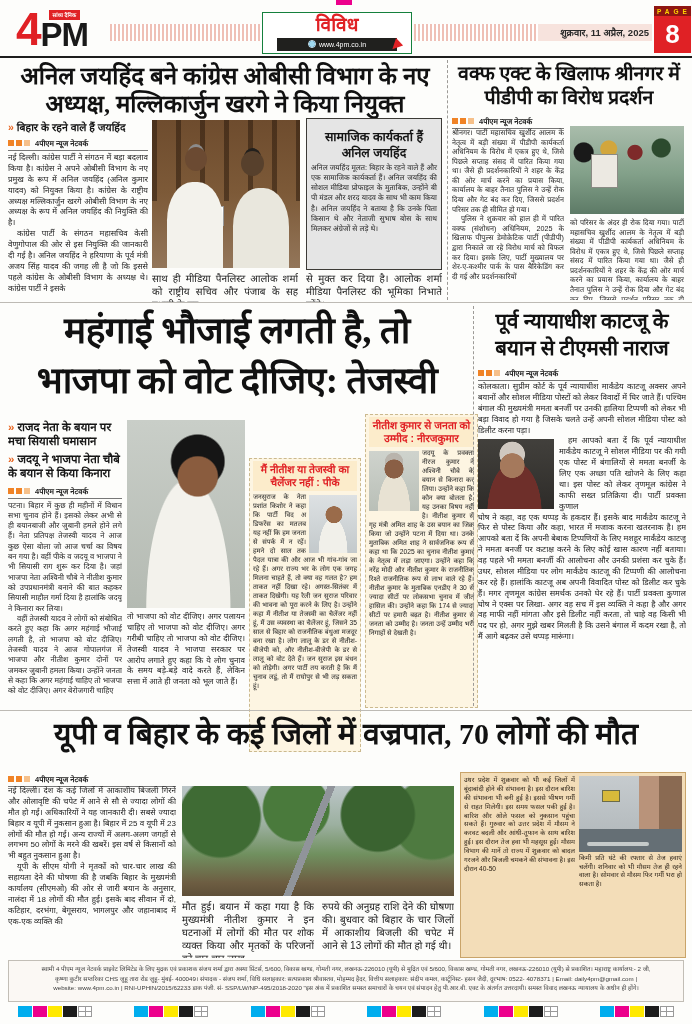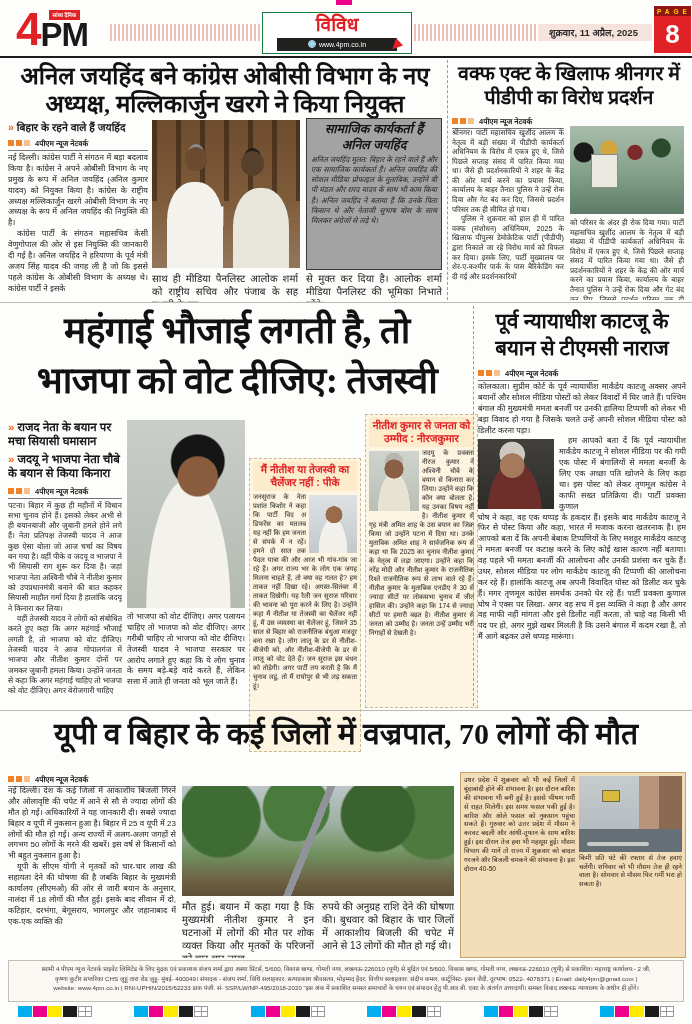--- a/index.html
+++ b/index.html
@@ -13,21 +13,21 @@
   .topmark { position:absolute; left:336px; top:0; width:16px; height:5px; background:var(--bar-magenta); }
   .masthead-rule { position:absolute; left:0; top:56px; width:692px; height:2px; background:#1d1d1d; }
   .logo { position:absolute; left:16px; top:10px; display:flex; align-items:flex-end; }
   .logo-4 { font-size:46px; font-weight:900; color:var(--accent-red); line-height:.85; letter-spacing:-2px; }
   .logo-right { display:flex; flex-direction:column; align-items:center; margin-left:1px; }
   .logo-tag { background:var(--accent-red); color:#fff; font-size:5.5px; font-weight:bold; padding:1px 4px; margin-bottom:1px; }
   .logo-pm { font-size:33px; font-weight:900; color:#191919; line-height:.85; letter-spacing:-1px; }
   .stripe { position:absolute; top:24px; height:17px; background:repeating-linear-gradient(90deg, var(--stripe-pink) 0 2px, #fff 2px 4px); }
   .stripe-a { left:110px; width:152px; }
   .stripe-b { left:414px; width:124px; }
-  .date-strip { position:absolute; left:538px; top:24px; width:114px; height:17px; background:#f7e3dd; display:flex; align-items:center; justify-content:center; font-size:9.5px; font-weight:bold; color:#2a2a2a; padding-right:3px; }
+  .date-strip { position:absolute; left:538px; top:24px; width:114px; height:17px; background:#f7e3dd; display:flex; align-items:center; justify-content:flex-end; font-size:9.5px; font-weight:bold; color:#2a2a2a; padding-right:3px; }
   .section-box { position:absolute; left:262px; top:12px; width:150px; height:42px; background:#fff; border:1px solid #15803d; text-align:center; }
   .section-title { font-size:19px; font-weight:900; color:var(--accent-red); line-height:1.3; }
   .url-strip { position:relative; margin:0 auto; width:120px; height:13px; background:#20201e; display:flex; align-items:center; justify-content:center; gap:3px; }
   .globe-icon { width:8px; height:8px; border-radius:50%; background:radial-gradient(circle at 50% 50%, #9fd9f0 0 60%, #2f7fb0 61%); border:1px solid #cfe9f5; }
   .url-text { color:#fff; font-size:7px; }
   .swoosh { position:absolute; right:-6px; top:1px; width:0; height:0; border-left:9px solid var(--accent-red); border-top:5px solid transparent; border-bottom:7px solid transparent; transform:rotate(18deg); }
   .page-box { position:absolute; left:654px; top:6px; width:37px; height:49px; }
   .page-word { background:var(--dark-red); color:var(--page-yellow); font-size:6.5px; font-weight:bold; letter-spacing:4px; text-align:center; padding:2px 0 1px 3px; }
   .page-num { background:var(--accent-red); color:#fff; font-size:26px; font-weight:900; text-align:center; line-height:37px; height:37px; }
 
@@ -92,21 +92,21 @@
       linear-gradient(0deg,#656f75 0 30%, transparent 30%),
       linear-gradient(90deg, transparent 58%, #b9937a 58% 78%, #8a6a52 78% 100%),
       linear-gradient(180deg,#c6cbce 0%,#aeb5b8 100%); }
   .ph-road::before { content:""; position:absolute; left:8%; bottom:8%; width:60%; height:4px; background:rgba(230,232,230,.75); border-radius:2px; }
   .ph-road::after { content:""; position:absolute; left:22%; top:18%; width:16px; height:10px; background:#d8b93a; border:1px solid #6b6b4a; }
 
   
   .a1-headline { left:6px; top:62px; width:438px; font-size:24px; line-height:1.18; }
   .a1-col1 { left:8px; top:120px; width:140px; height:180px; }
   .a1-sub { font-size:10.5px; margin-bottom:2px; }
-  .a1-box { left:306px; top:118px; width:136px; height:152px; border:1.5px solid #3c3a36; padding:3px 4px; background:#a3a3a3;font-style:italic; }
+  .a1-box { left:306px; top:118px; width:136px; height:152px; border:1.5px solid #3c3a36; padding:11px 4px; background:#e5e5e5; }
   .a1-box-title { font-size:12.5px; font-weight:900; text-align:center; line-height:1.25; color:#151515; margin-bottom:2px; }
   .a1-box .bt { font-size:7.4px; }
   .a1-cap1 { left:152px; top:272px; width:146px; height:30px; }
   .a1-cap2 { left:306px; top:272px; width:136px; height:30px; }
 
   
   .a2-headline { left:452px; top:62px; width:234px; font-size:19.5px; line-height:1.25; }
   .a2-byline { left:452px; top:114px; width:112px; }
   .a2-col1 { left:452px; top:128px; width:112px; height:172px; }
   .a2-col1 .bt, .a2-col2t .bt, .a2-col1.bt, .a2-col2t.bt { font-size:7.2px; line-height:1.33; }

